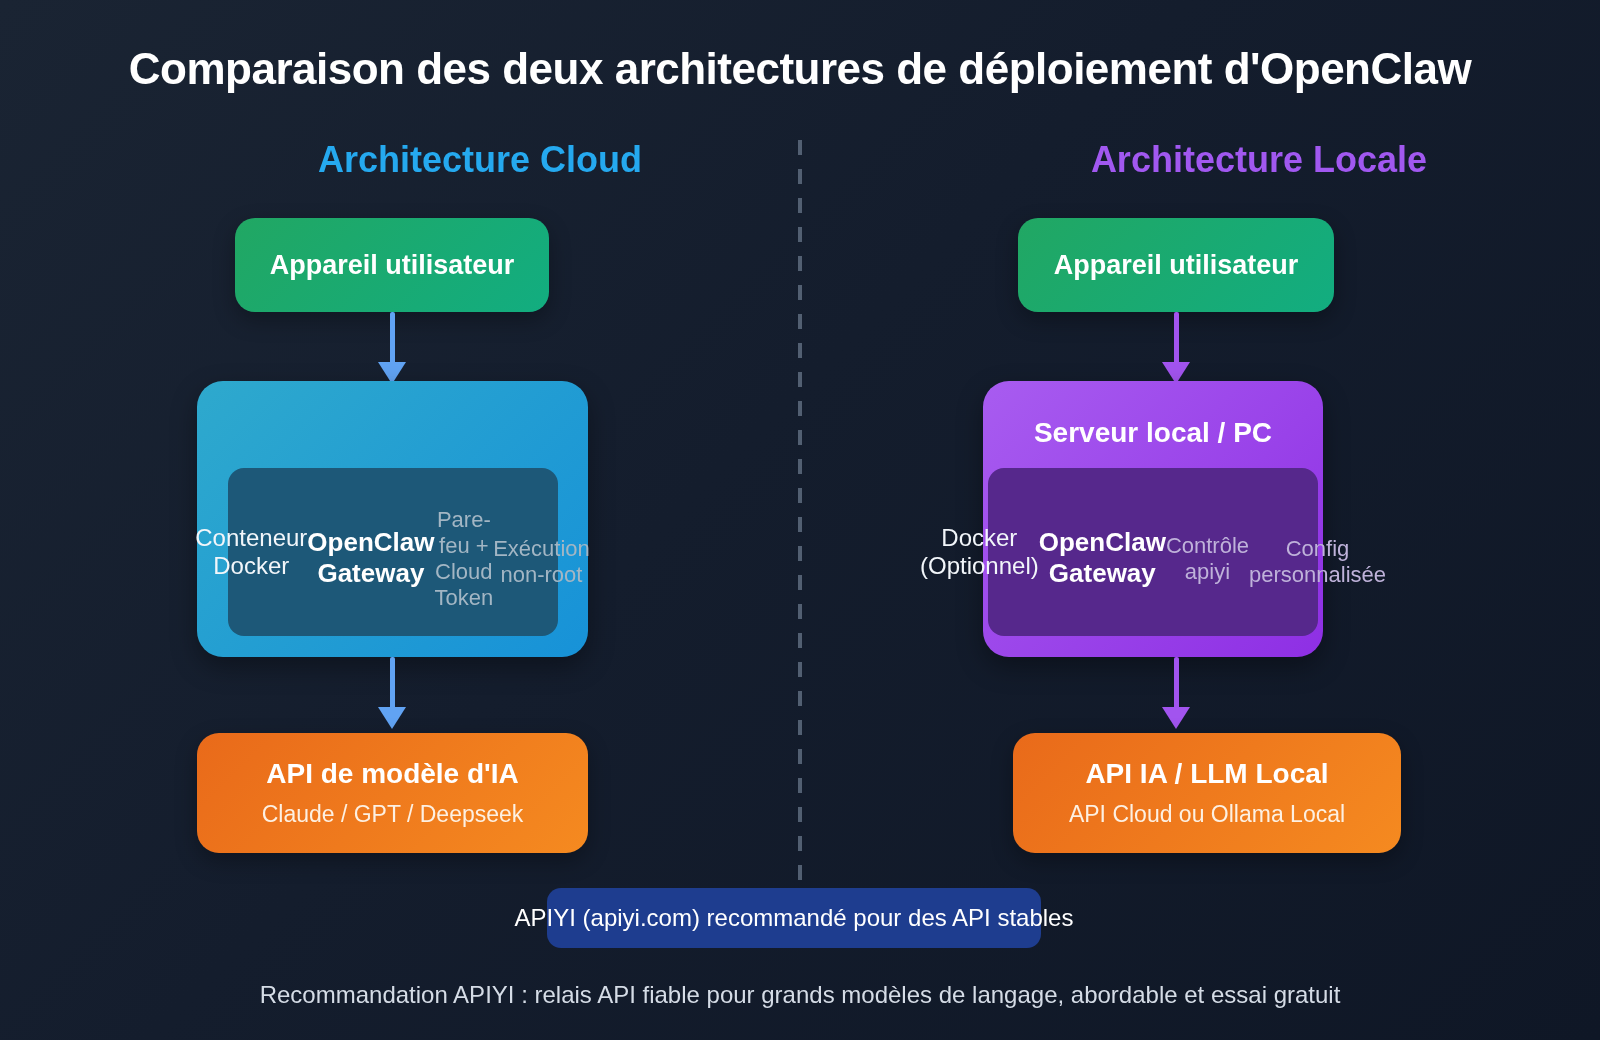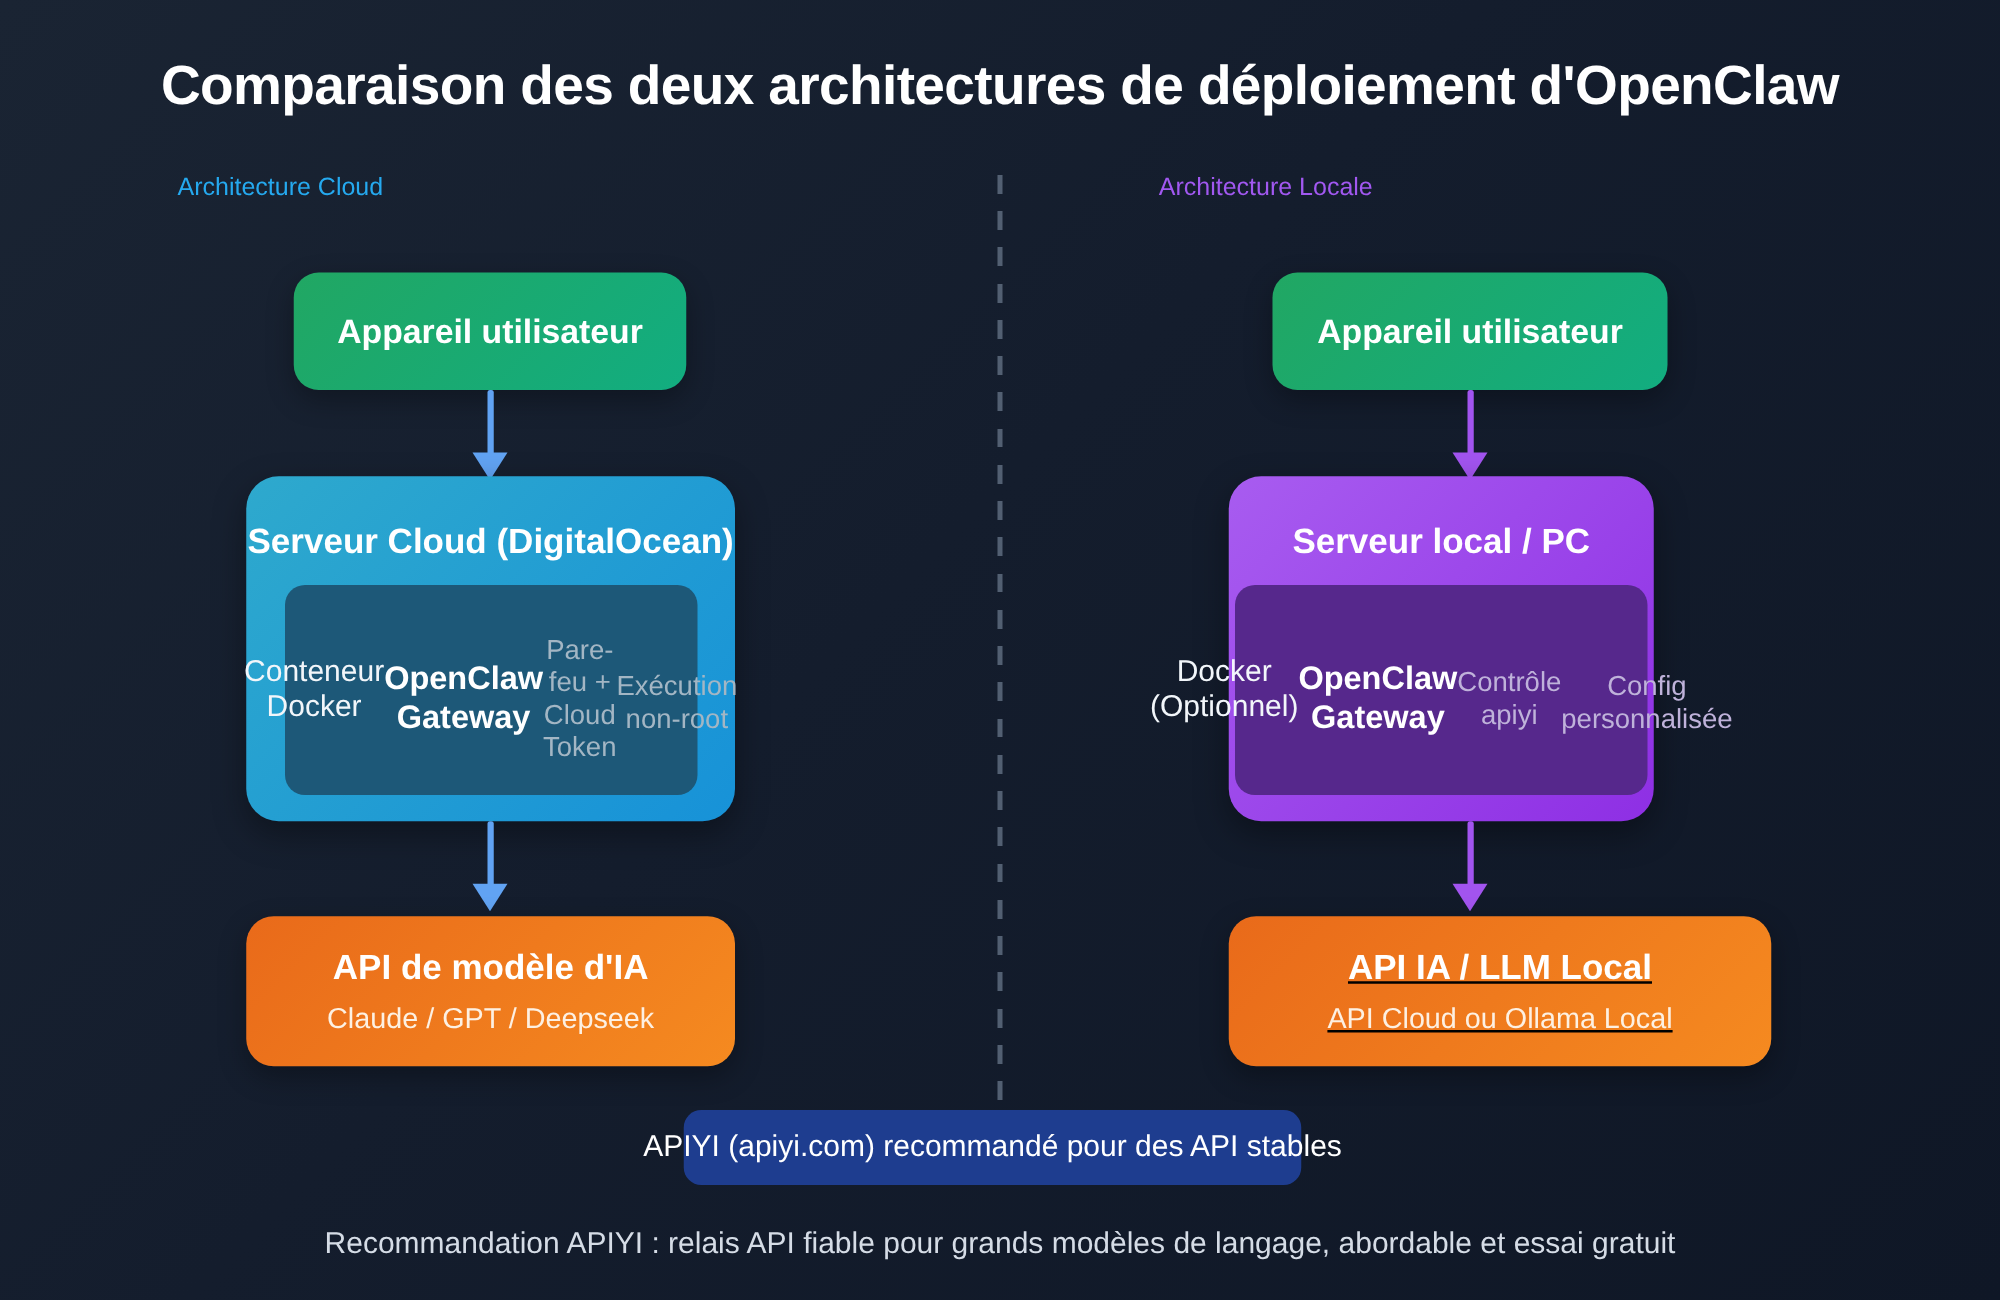--- a/index.html
+++ b/index.html
@@ -9,21 +9,21 @@
     font-family:"Liberation Sans","DejaVu Sans",sans-serif;
     -webkit-font-smoothing:antialiased;
   }
   .abs{position:absolute;}
   
   .main-title{
     top:44px;left:0;width:1600px;text-align:center;
     color:#ffffff;font-size:44px;font-weight:bold;letter-spacing:-0.5px;
   }
   
-  .col-header{font-size:20px;font-weight:normal;text-align:left;width:500px;}
+  .col-header{font-size:36px;font-weight:bold;text-align:right;width:500px;}
   .col-header.cloud{left:142px;top:139px;color:#25a9ef;}
   .col-header.local{left:927px;top:139px;color:#a158f0;}
   
   .device-box{
     height:94px;border-radius:20px;
     background:linear-gradient(135deg,#21a763,#12ad80);
     display:flex;align-items:center;justify-content:center;
     color:#fff;font-size:27px;font-weight:bold;
     box-shadow:0 8px 22px rgba(0,0,0,0.30);
   }
@@ -55,21 +55,21 @@
   .server-box.cloud .inner-line3,.server-box.cloud .inner-line4{color:#a3b6c4;}
   .server-box.local .inner-line3,.server-box.local .inner-line4{color:#bfb2da;}
   
   .api-box{
     top:733px;height:120px;border-radius:22px;
     background:linear-gradient(135deg,#e96a1a,#f58a20);
     display:flex;flex-direction:column;align-items:center;justify-content:center;
     text-align:center;box-shadow:0 8px 22px rgba(0,0,0,0.30);
   }
   .api-box.cloud{left:197px;width:391px;}
-  .api-box.local{left:983px;width:434px;text-decoration:underline;}
+  .api-box.local{left:1013px;width:388px;}
   .api-title{color:#fff;font-size:28px;font-weight:bold;}
   .api-sub{color:#fdf0e2;font-size:23px;margin-top:11px;}
   
   .arrow-line{width:5px;border-radius:2px;}
   .arrow-line.blue{background:#61a3f3;}
   .arrow-line.purple{background:#a254ef;}
   .arrow-head{width:0;height:0;border-left:14px solid transparent;border-right:14px solid transparent;}
   .arrow-head.blue{border-top:22px solid #61a3f3;}
   .arrow-head.purple{border-top:22px solid #a254ef;}
   
@@ -99,21 +99,20 @@
 <div class="abs divider"></div>
 
 <div class="abs device-box cloud">
   <span>Appareil utilisateur</span>
 </div>
 
 <div class="abs arrow-line blue" style="left:390px;top:312px;height:54px;"></div>
 <div class="abs arrow-head blue" style="left:378px;top:362px;"></div>
 
 <div class="abs server-box cloud">
-  <div class="server-title">Serveur Cloud (DigitalOcean)</div>
   <div class="inner-box">
     <div class="inner-line1">Conteneur Docker</div>
     <div class="inner-line2">OpenClaw Gateway</div>
     <div class="inner-line3">Pare-feu + Cloud Token</div>
     <div class="inner-line4">Exécution non-root</div>
   </div>
 </div>
 
 <div class="abs arrow-line blue" style="left:390px;top:657px;height:54px;"></div>
 <div class="abs arrow-head blue" style="left:378px;top:707px;"></div>

